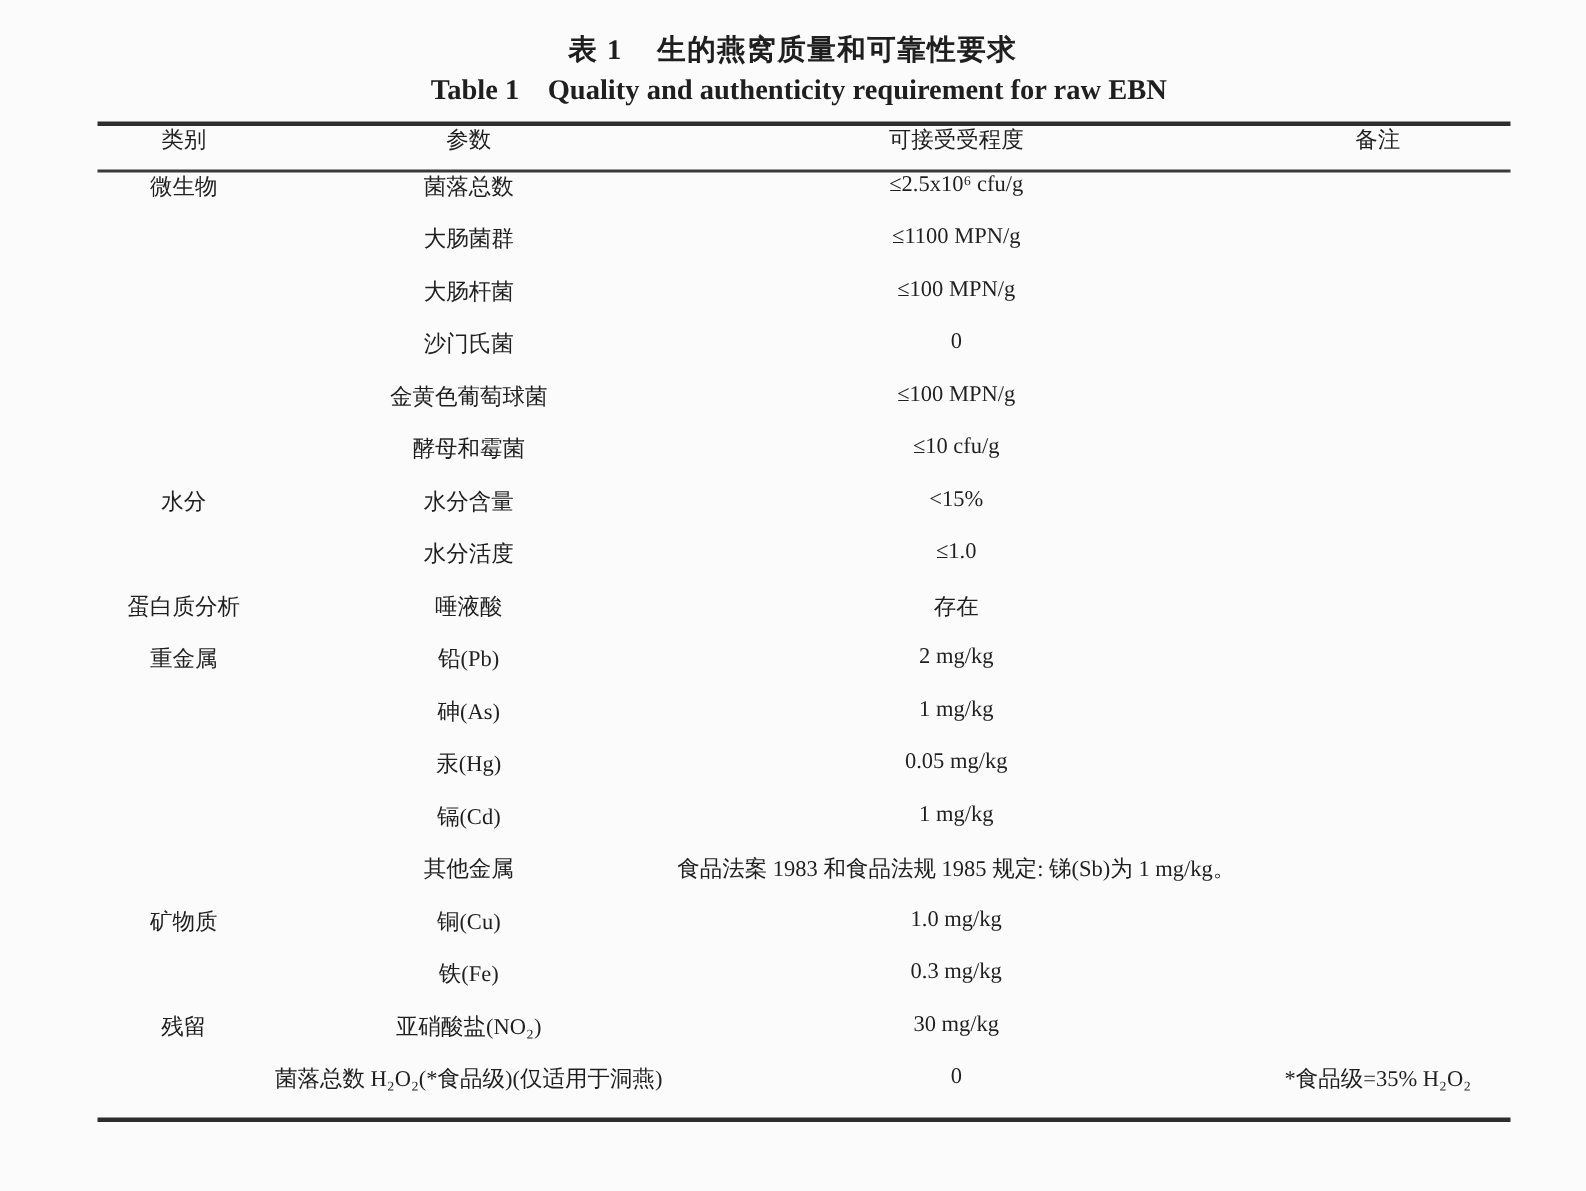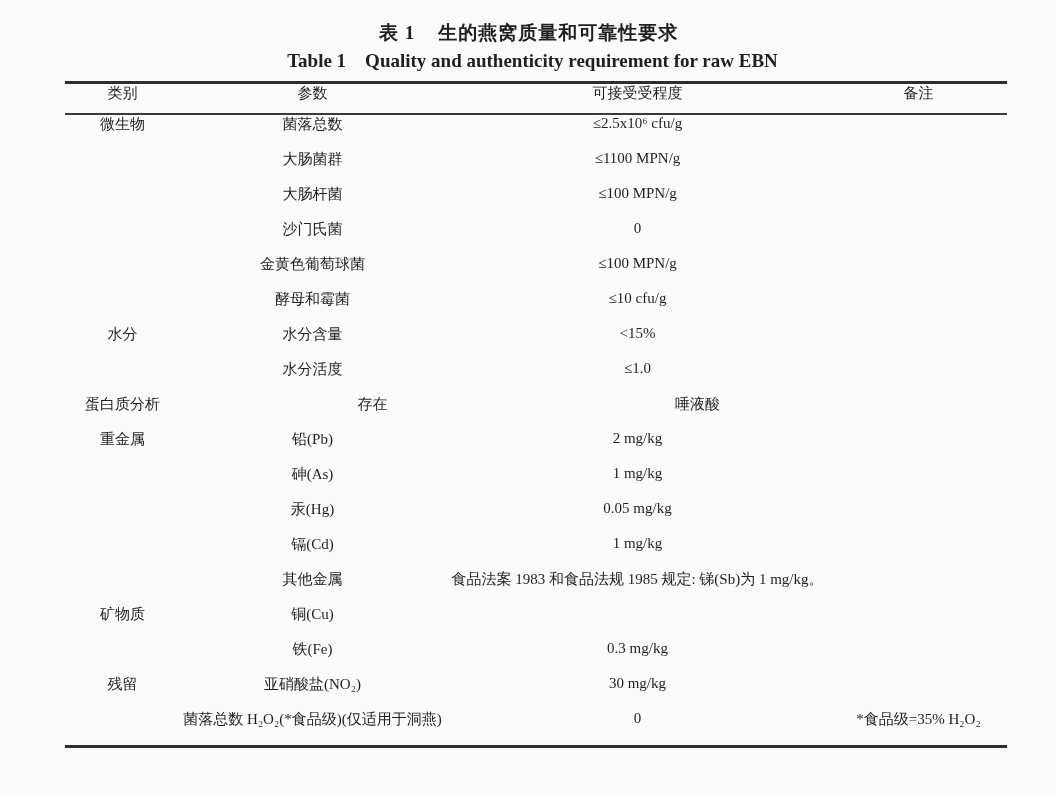--- a/index.html
+++ b/index.html
@@ -141,22 +141,22 @@
 
     <div class="trow">
       <div class="cell cat"></div>
       <div class="cell param">水分活度</div>
       <div class="cell value">≤1.0</div>
       <div class="cell note"></div>
     </div>
 
     <div class="trow">
       <div class="cell cat">蛋白质分析</div>
+      <div class="cell param">唾液酸</div>
       <div class="cell value">存在</div>
-      <div class="cell param">唾液酸</div>
       <div class="cell note"></div>
     </div>
 
     <div class="trow">
       <div class="cell cat">重金属</div>
       <div class="cell param">铅(Pb)</div>
       <div class="cell value">2 mg/kg</div>
       <div class="cell note"></div>
     </div>
 
@@ -184,20 +184,21 @@
     <div class="trow">
       <div class="cell cat"></div>
       <div class="cell param">其他金属</div>
       <div class="cell value">食品法案 1983 和食品法规 1985 规定: 锑(Sb)为 1 mg/kg。</div>
       <div class="cell note"></div>
     </div>
 
     <div class="trow">
       <div class="cell cat">矿物质</div>
       <div class="cell param">铜(Cu)</div>
+      <div class="cell value">1.0 mg/kg</div>
       <div class="cell note"></div>
     </div>
 
     <div class="trow">
       <div class="cell cat"></div>
       <div class="cell param">铁(Fe)</div>
       <div class="cell value">0.3 mg/kg</div>
       <div class="cell note"></div>
     </div>
 

